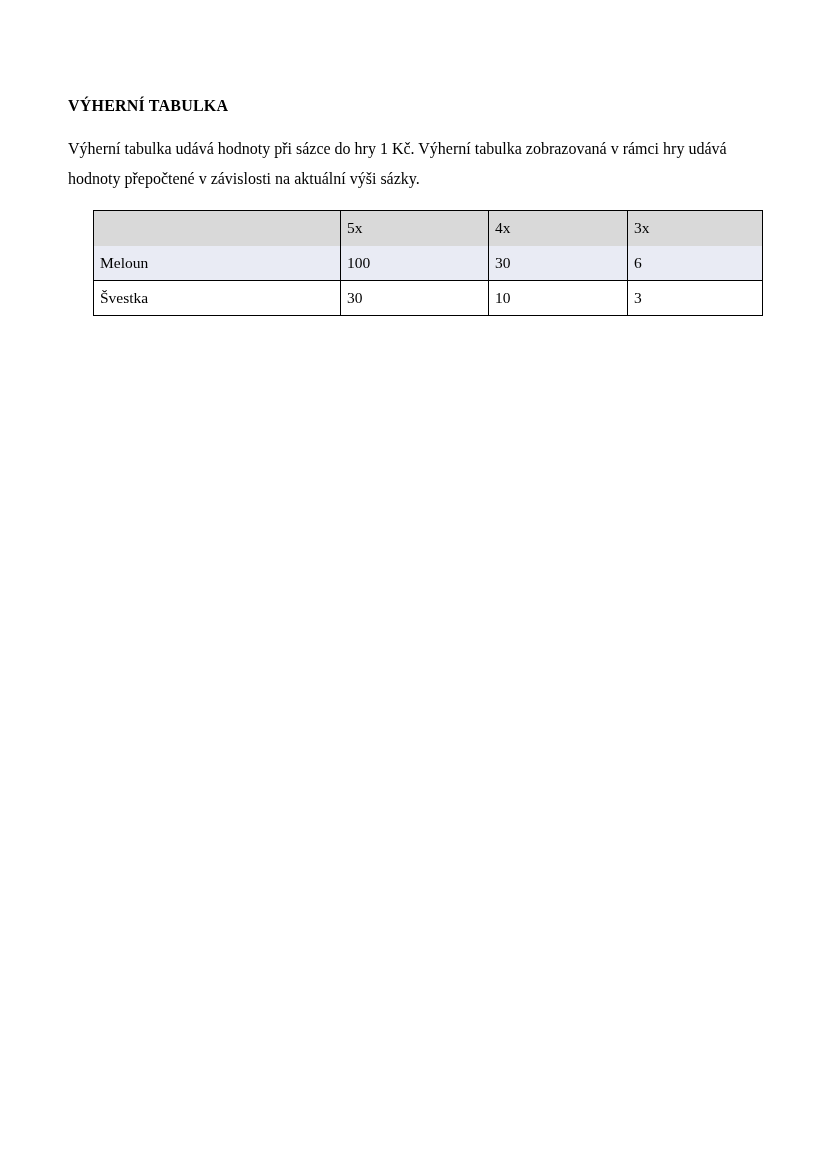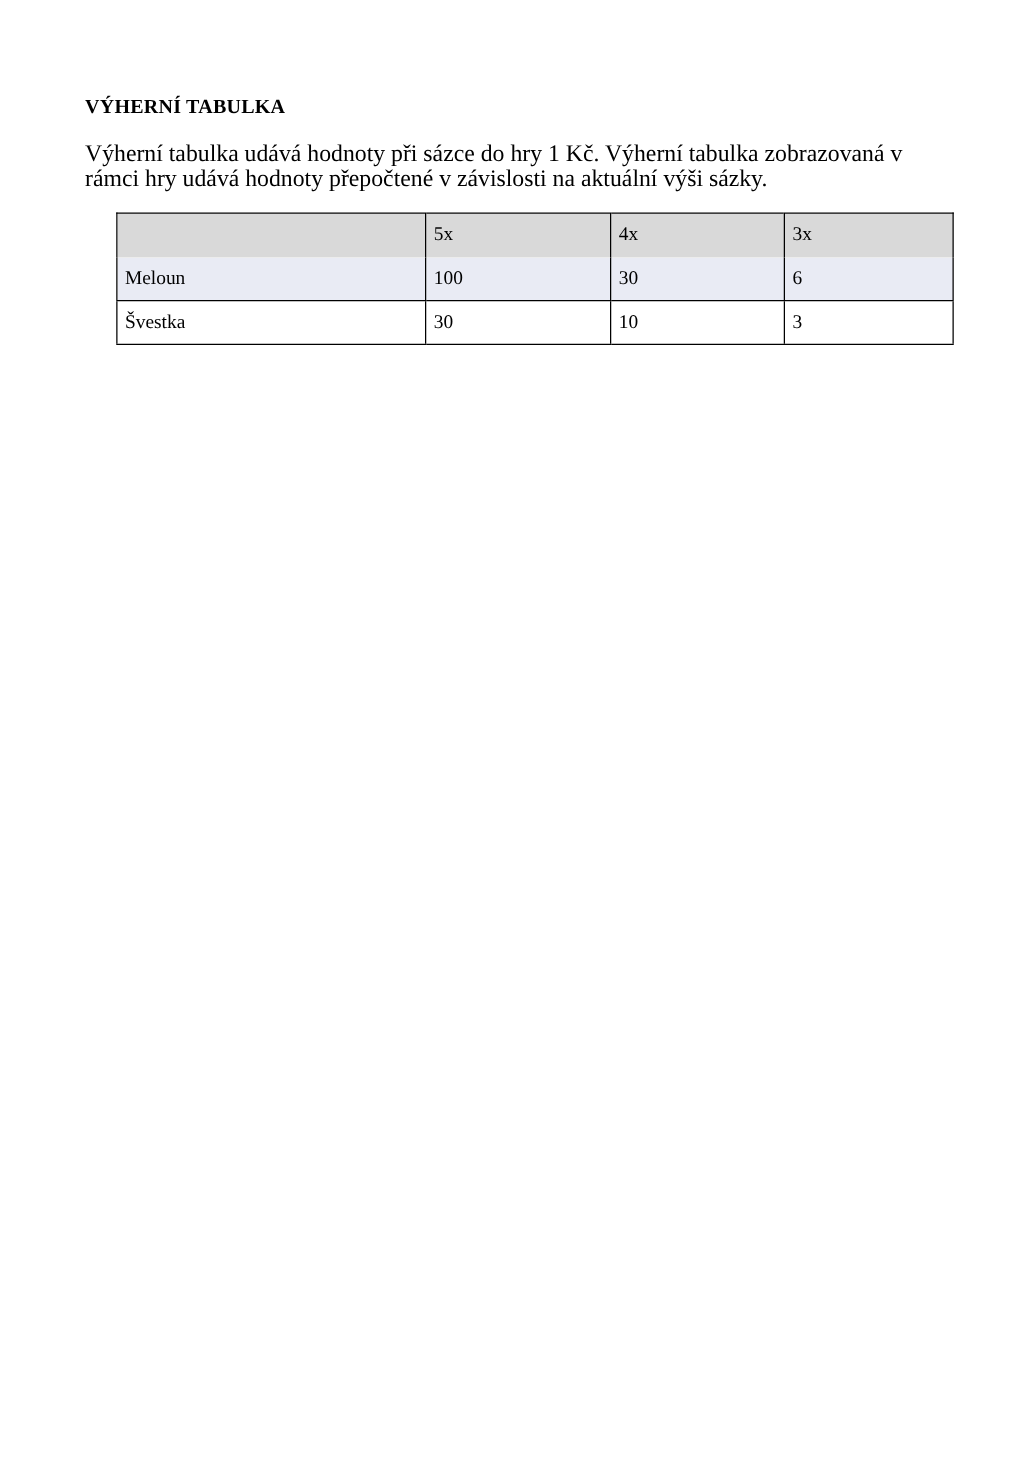--- a/index.html
+++ b/index.html
@@ -21,34 +21,34 @@
     width: 827px;
     height: 1169px;
     background: #ffffff;
     overflow: hidden;
     font-family: "Liberation Serif", "DejaVu Serif", serif;
     color: var(--text-color);
   }
   .content {
     position: absolute;
     left: 68px;
-    top: 76px;
+    top: 96px;
     width: 695px;
   }
   .doc-title {
     margin: 0;
     font-size: 16px;
     font-weight: bold;
     letter-spacing: 0.2px;
     line-height: 19px;
   }
   .doc-paragraph {
     margin: 19px 0 0 0;
-    font-size: 19px;
-    line-height: 20px;
+    font-size: 16px;
+    line-height: 30px;
   }
   .table-wrap {
     margin: 16px 0 0 25px;
   }
   table.payout {
     border-collapse: collapse;
     table-layout: fixed;
     width: 669px;
     border: 1px solid var(--border-color);
     font-size: 15.5px;

